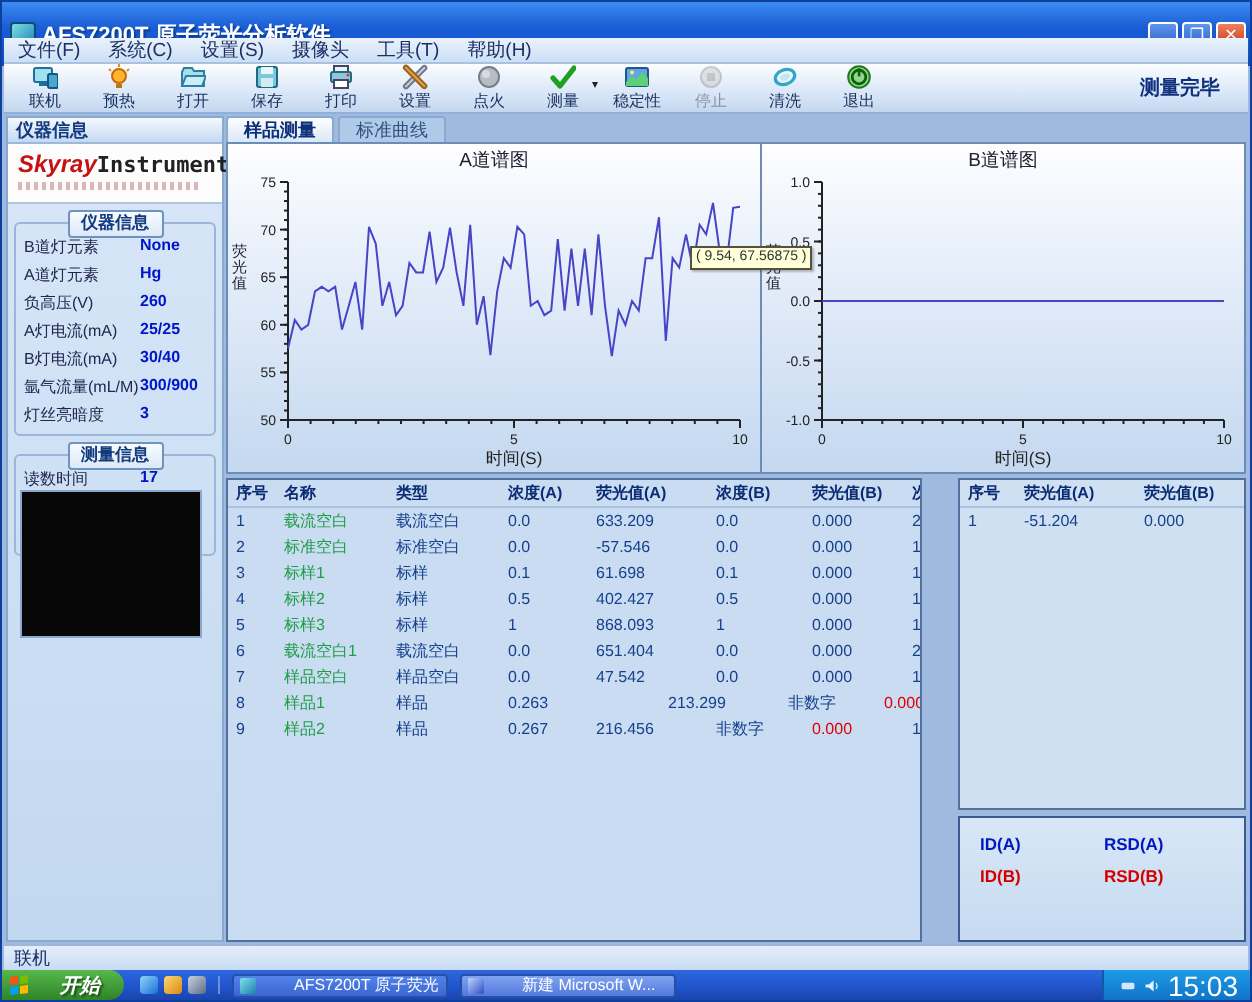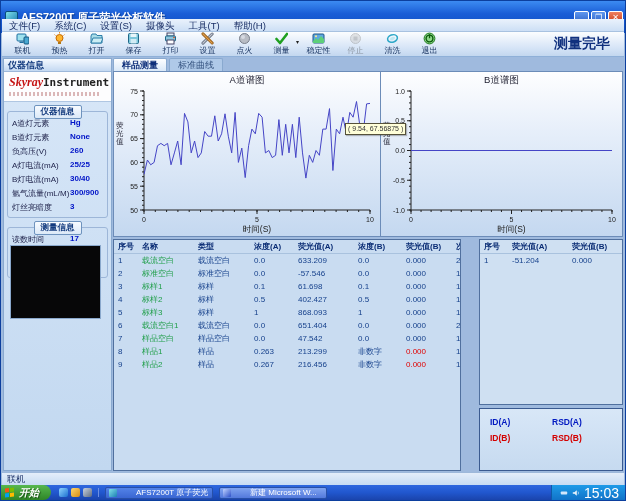--- a/index.html
+++ b/index.html
@@ -29,32 +29,32 @@
   
   .toolbar { position:absolute; left:1px; right:1px; top:31px; height:25px;
     background:linear-gradient(180deg,#FBFDFF,#D4E3F6 70%,#C3D7EF);
     border-bottom:1px solid #8FB0D8; display:flex; align-items:center; padding-left:2px; }
   .tbtn { width:37px; height:24px; display:flex; flex-direction:column; align-items:center;
     justify-content:center; font-size:8px; color:#15305E; position:relative; }
   .tbtn .ticon { width:14px; height:13px; display:flex; align-items:center; justify-content:center; }
   .tbtn .ticon svg { width:13px; height:13px; }
   .tbtn.disabled { opacity:.45; filter:grayscale(1); }
   .tbtn .drop { position:absolute; right:1px; top:6px; font-size:6px; color:#222; }
-  .measure-state { margin-left:auto; margin-right:14px; font-size:14px; font-weight:bold; color:#10307E; }
+  .measure-state { margin-left:auto; margin-right:14px; font-size:10px; font-weight:bold; color:#10307E; }
 
   
   .sidebar { position:absolute; left:2px; top:57px; width:109px; bottom:29px;
     background:linear-gradient(180deg,#D8E7F8,#C2D8F0); border:1px solid #89A9CF; }
   .side-header { height:13px; background:linear-gradient(180deg,#F4F9FF,#C4D9F2);
     border-bottom:1px solid #9DB8DA; font-size:9px; font-weight:bold; color:#123A7E;
     padding-left:4px; line-height:13px; }
   .logo-box { height:30px; background:#FDFDFE; border-bottom:1px solid #AFC6E2;
     padding:3px 4px 0 5px; }
   .logo-line { font-size:12px; letter-spacing:0; white-space:nowrap; }
-  .logo-red { color:#C51212; font-style:italic; font-weight:bold; font-family:Liberation Serif, serif; }
+  .logo-red { color:#C51212; font-style:italic; font-weight:bold; font-family:Liberation Sans, sans-serif; }
   .logo-dark { color:#222; font-weight:bold; font-family:"DejaVu Sans Mono",monospace; font-size:11px; }
   .logo-tagline { margin-top:2px; height:4px; width:92px;
     background:repeating-linear-gradient(90deg,#C99 0 2px,transparent 2px 4px); opacity:.7; }
   .fieldset { border:1px solid #9DB6D8; border-radius:3px; margin:9px 3px 0 3px; padding:4px 0 3px 0; position:relative; }
   .legend { position:absolute; top:-7px; left:50%; transform:translateX(-50%);
     border:1px solid #6E93BE; background:linear-gradient(180deg,#F8FBFF,#DCE9F8);
     font-size:8.5px; font-weight:bold; color:#123A7E; padding:0 6px; border-radius:2px; white-space:nowrap; }
   .inforow { display:flex; font-size:8px; color:#22264E; padding:1.5px 0 1.5px 4px; }
   .inforow .lab { width:58px; }
   .inforow .val { color:#0014C8; font-weight:bold; }
@@ -95,21 +95,21 @@
 
   
   .statusbar { position:absolute; left:1px; right:1px; bottom:15px; height:13px;
     background:linear-gradient(180deg,#E4EEFA,#C7DCF3); border-top:1px solid #9DB8DA;
     font-size:9px; color:#1A2F66; padding-left:5px; line-height:13px; }
 
   
   .taskbar { position:absolute; left:0; right:0; bottom:0; height:15px;
     background:linear-gradient(180deg,#2E67DF 0%,#2157CE 50%,#1A44AC 100%);
     display:flex; align-items:center; }
-  .startbtn { height:15px; padding:0 12px 0 4px; display:flex; align-items:center; gap:5px;
+  .startbtn { height:15px; padding:0 12px 0 4px; display:flex; align-items:center; gap:16px;
     background:linear-gradient(180deg,#57B84E,#2E8427); border-radius:0 8px 8px 0;
     color:#fff; font-size:10px; font-weight:bold; font-style:italic; text-shadow:1px 1px 1px #1C5216; }
   .flag { display:grid; grid-template-columns:4px 4px; grid-template-rows:4px 4px; gap:1px; transform:skewY(-6deg); }
   .flag i { display:block; } .f1{background:#F65314}.f2{background:#7CBB00}.f3{background:#00A1F1}.f4{background:#FFBB00}
   .quick { display:flex; gap:3px; margin-left:8px; padding-right:6px; border-right:1px solid #6C8FE2; }
   .qicon { width:9px; height:9px; border-radius:2px; }
   .taskbtn { height:12px; margin-left:6px; display:flex; align-items:center; gap:19px; width:108px;
     background:linear-gradient(180deg,#5383E8,#3A66D2); border:1px solid #274FA8; border-radius:2px;
     color:#fff; font-size:8px; padding:0 3px; overflow:hidden; white-space:nowrap; }
   .taskbtn .doc { width:8px; height:8px; border-radius:1px; }
@@ -265,26 +265,26 @@
     <div class="logo-box">
       <div class="logo-line">
         <span class="logo-red">Skyray</span><span class="logo-dark">Instrument</span>
       </div>
       <div class="logo-tagline"></div>
     </div>
     <div id="side-sections">
         <div class="fieldset">
           <div class="legend">仪器信息</div>
           <div class="inforow">
+            <span class="lab">B道灯元素</span>
+            <span class="val">None</span>
+          </div>
+          <div class="inforow">
             <span class="lab">A道灯元素</span>
             <span class="val">Hg</span>
-          </div>
-          <div class="inforow">
-            <span class="lab">B道灯元素</span>
-            <span class="val">None</span>
           </div>
           <div class="inforow">
             <span class="lab">负高压(V)</span>
             <span class="val">260</span>
           </div>
           <div class="inforow">
             <span class="lab">A灯电流(mA)</span>
             <span class="val">25/25</span>
           </div>
           <div class="inforow">
@@ -550,21 +550,21 @@
             <span style="width: 60px; flex: 0 0 60px;">47.542</span>
             <span style="width: 48px; flex: 0 0 48px;">0.0</span>
             <span style="width: 50px; flex: 0 0 50px;">0.000</span>
             <span style="width: 30px; flex: 0 0 30px;">1</span>
           </div>
           <div class="grid-row">
             <span style="width: 24px; flex: 0 0 24px;">8</span>
             <span class="cell-name" style="width: 56px; flex: 0 0 56px;">样品1</span>
             <span style="width: 56px; flex: 0 0 56px;">样品</span>
             <span style="width: 44px; flex: 0 0 44px;">0.263</span>
-            <span style="width: 60px; flex: 0 0 60px;">213.299</span>
+            <span style="width: 60px; flex: 0 0 60px; margin-left: 36px;">213.299</span>
             <span style="width: 48px; flex: 0 0 48px;">非数字</span>
             <span class="cell-red" style="width: 50px; flex: 0 0 50px;">0.000</span>
             <span style="width: 30px; flex: 0 0 30px;">1</span>
           </div>
           <div class="grid-row">
             <span style="width: 24px; flex: 0 0 24px;">9</span>
             <span class="cell-name" style="width: 56px; flex: 0 0 56px;">样品2</span>
             <span style="width: 56px; flex: 0 0 56px;">样品</span>
             <span style="width: 44px; flex: 0 0 44px;">0.267</span>
             <span style="width: 60px; flex: 0 0 60px;">216.456</span>

